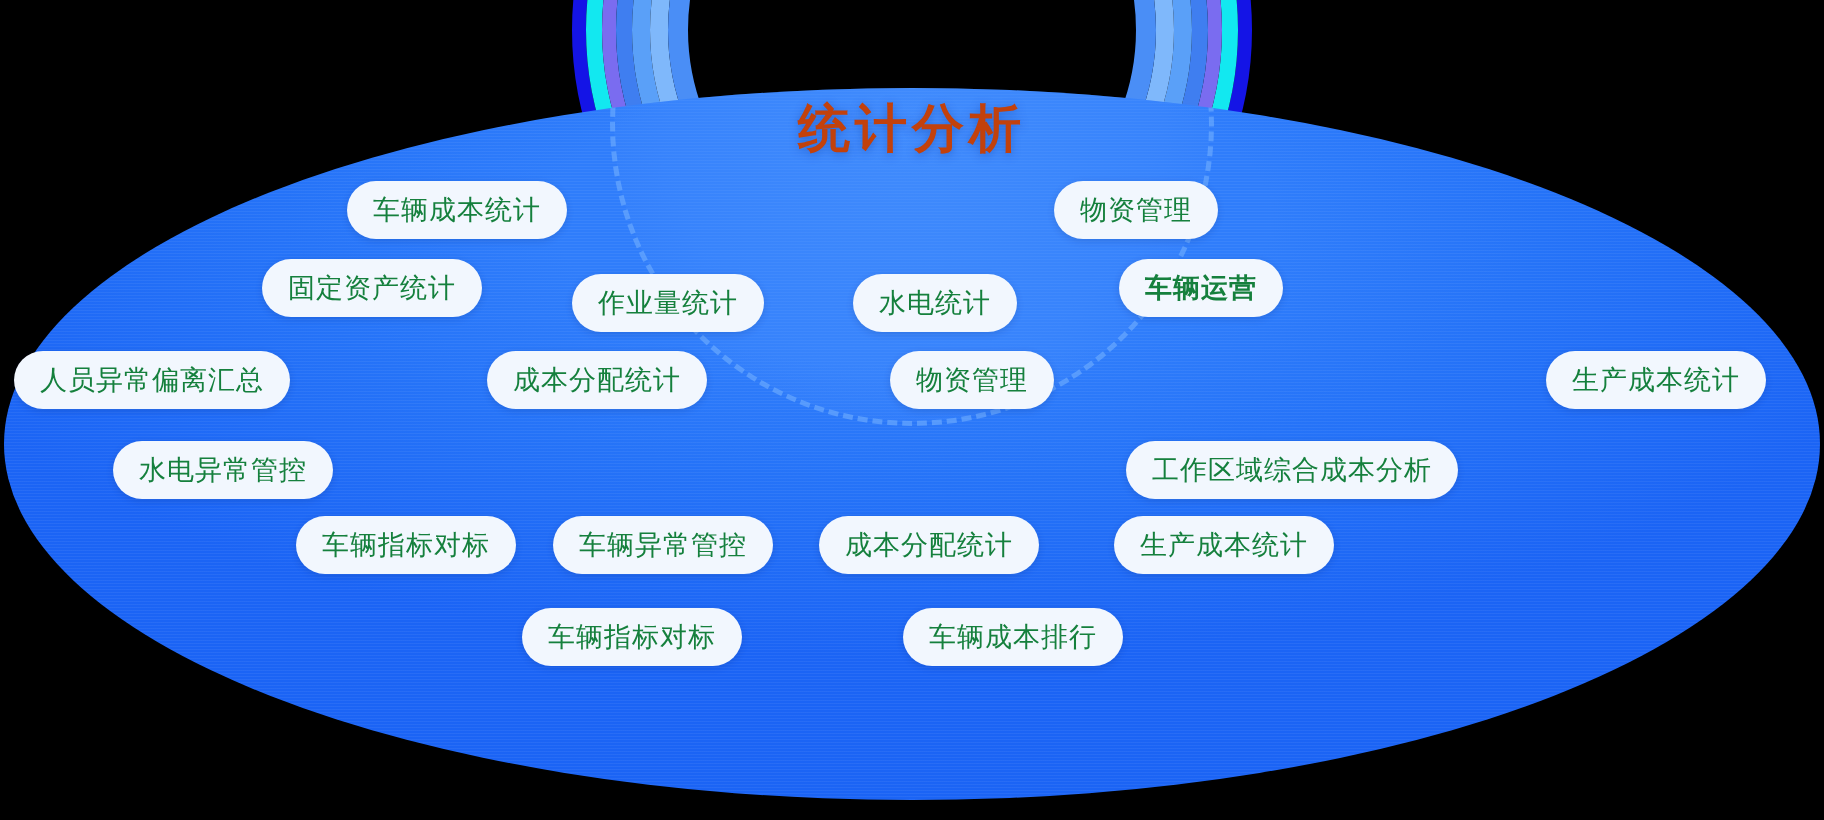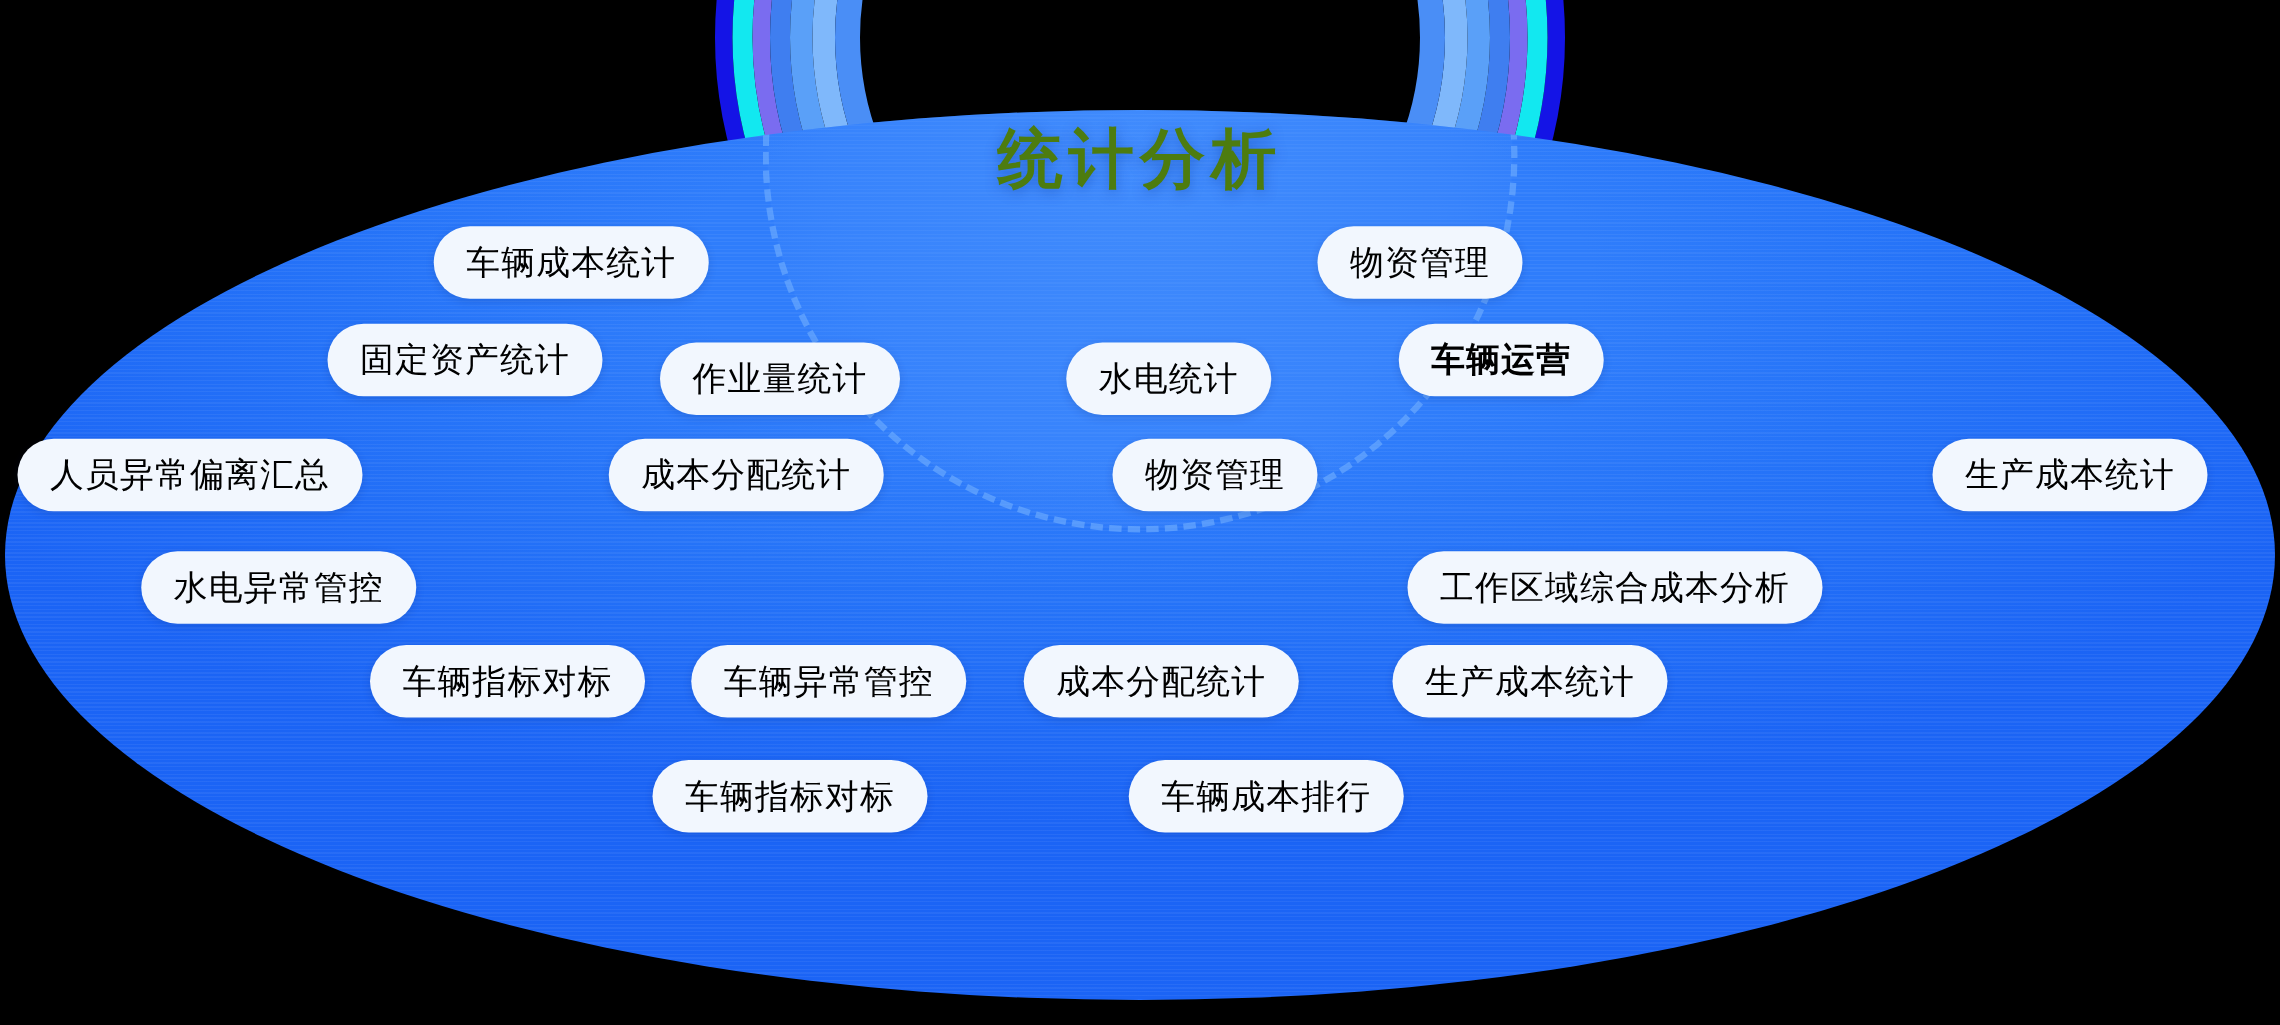--- a/index.html
+++ b/index.html
@@ -98,40 +98,40 @@
     pointer-events: none;
   }
 
   
   #title {
     position: absolute;
     left: 0;
     right: 0;
     top: 102px;
     text-align: center;
-    color: #4d7c0f;
+    color: #c2410c;
     font-size: 52px;
     font-weight: 700;
     letter-spacing: 5px;
     line-height: 1;
     z-index: 40;
     text-shadow: 0 2px 10px rgba(0,40,140,0.35);
   }
 
   
   .pill {
     position: absolute;
     display: flex;
     align-items: center;
     justify-content: center;
     height: 58px;
     padding: 0 26px;
     border-radius: 29px;
     background: #f2f7fe;
-    color: #000000;
+    color: #15803d;
     font-size: 27px;
     font-weight: 500;
     letter-spacing: 1px;
     white-space: nowrap;
     box-shadow: 0 2px 7px rgba(0,30,100,0.16);
     z-index: 30;
     cursor: pointer;
   }
 </style>
 </head>
@@ -153,21 +153,21 @@
     <div id="dome-glow"></div>
     <div id="dome-dash"></div>
   </div>
 
   <div id="title">统计分析</div>
 
   <div id="pill-layer">
       <div class="pill" style="left: 347px; top: 181px;">车辆成本统计</div>
       <div class="pill" style="left: 1054px; top: 181px; text-align: center;">物资管理</div>
       <div class="pill" style="left: 262px; top: 259px;">固定资产统计</div>
-      <div class="pill" style="left: 528px; top: 274px;">作业量统计</div>
+      <div class="pill" style="left: 572px; top: 274px;">作业量统计</div>
       <div class="pill" style="left: 853px; top: 274px;">水电统计</div>
       <div class="pill" style="left: 1119px; top: 259px; font-weight: bold;">车辆运营</div>
       <div class="pill" style="left: 14px; top: 351px;">人员异常偏离汇总</div>
       <div class="pill" style="left: 487px; top: 351px;">成本分配统计</div>
       <div class="pill" style="left: 890px; top: 351px;">物资管理</div>
       <div class="pill" style="left: 1546px; top: 351px;">生产成本统计</div>
       <div class="pill" style="left: 113px; top: 441px;">水电异常管控</div>
       <div class="pill" style="left: 1126px; top: 441px;">工作区域综合成本分析</div>
       <div class="pill" style="left: 296px; top: 516px;">车辆指标对标</div>
       <div class="pill" style="left: 553px; top: 516px;">车辆异常管控</div>

